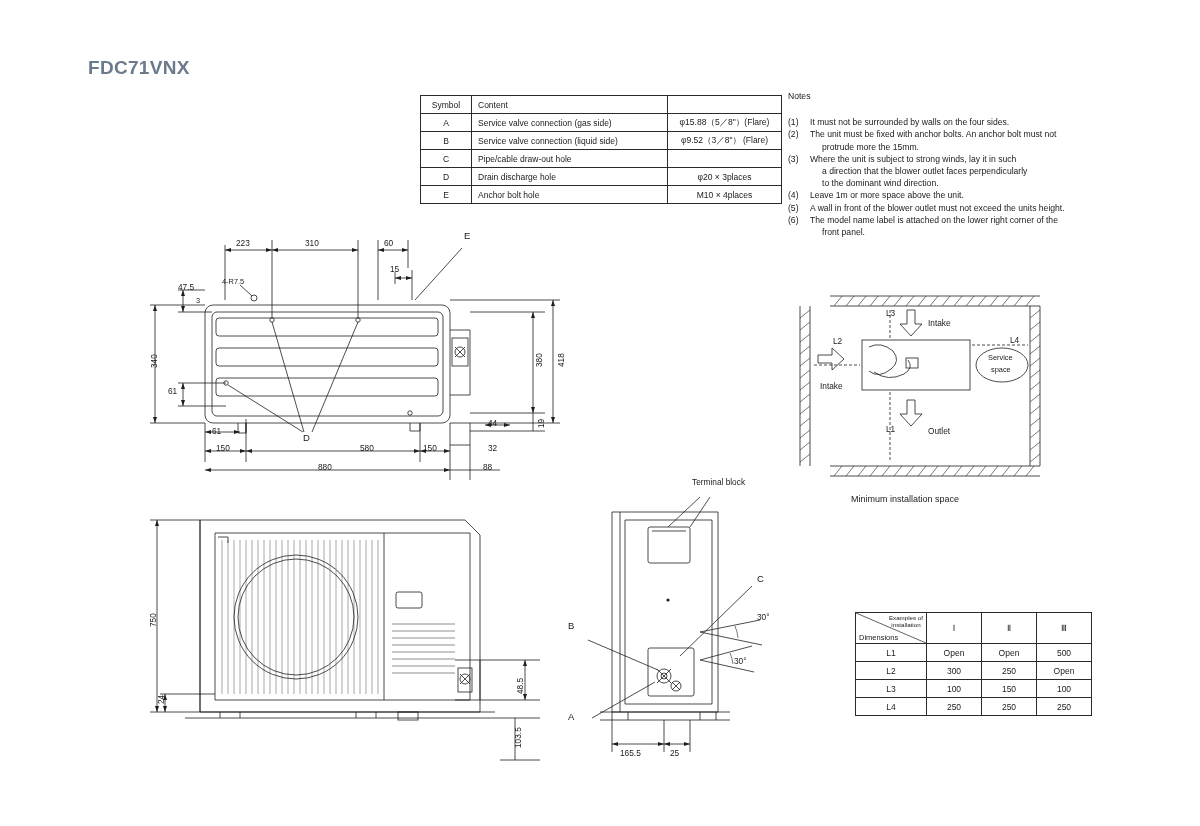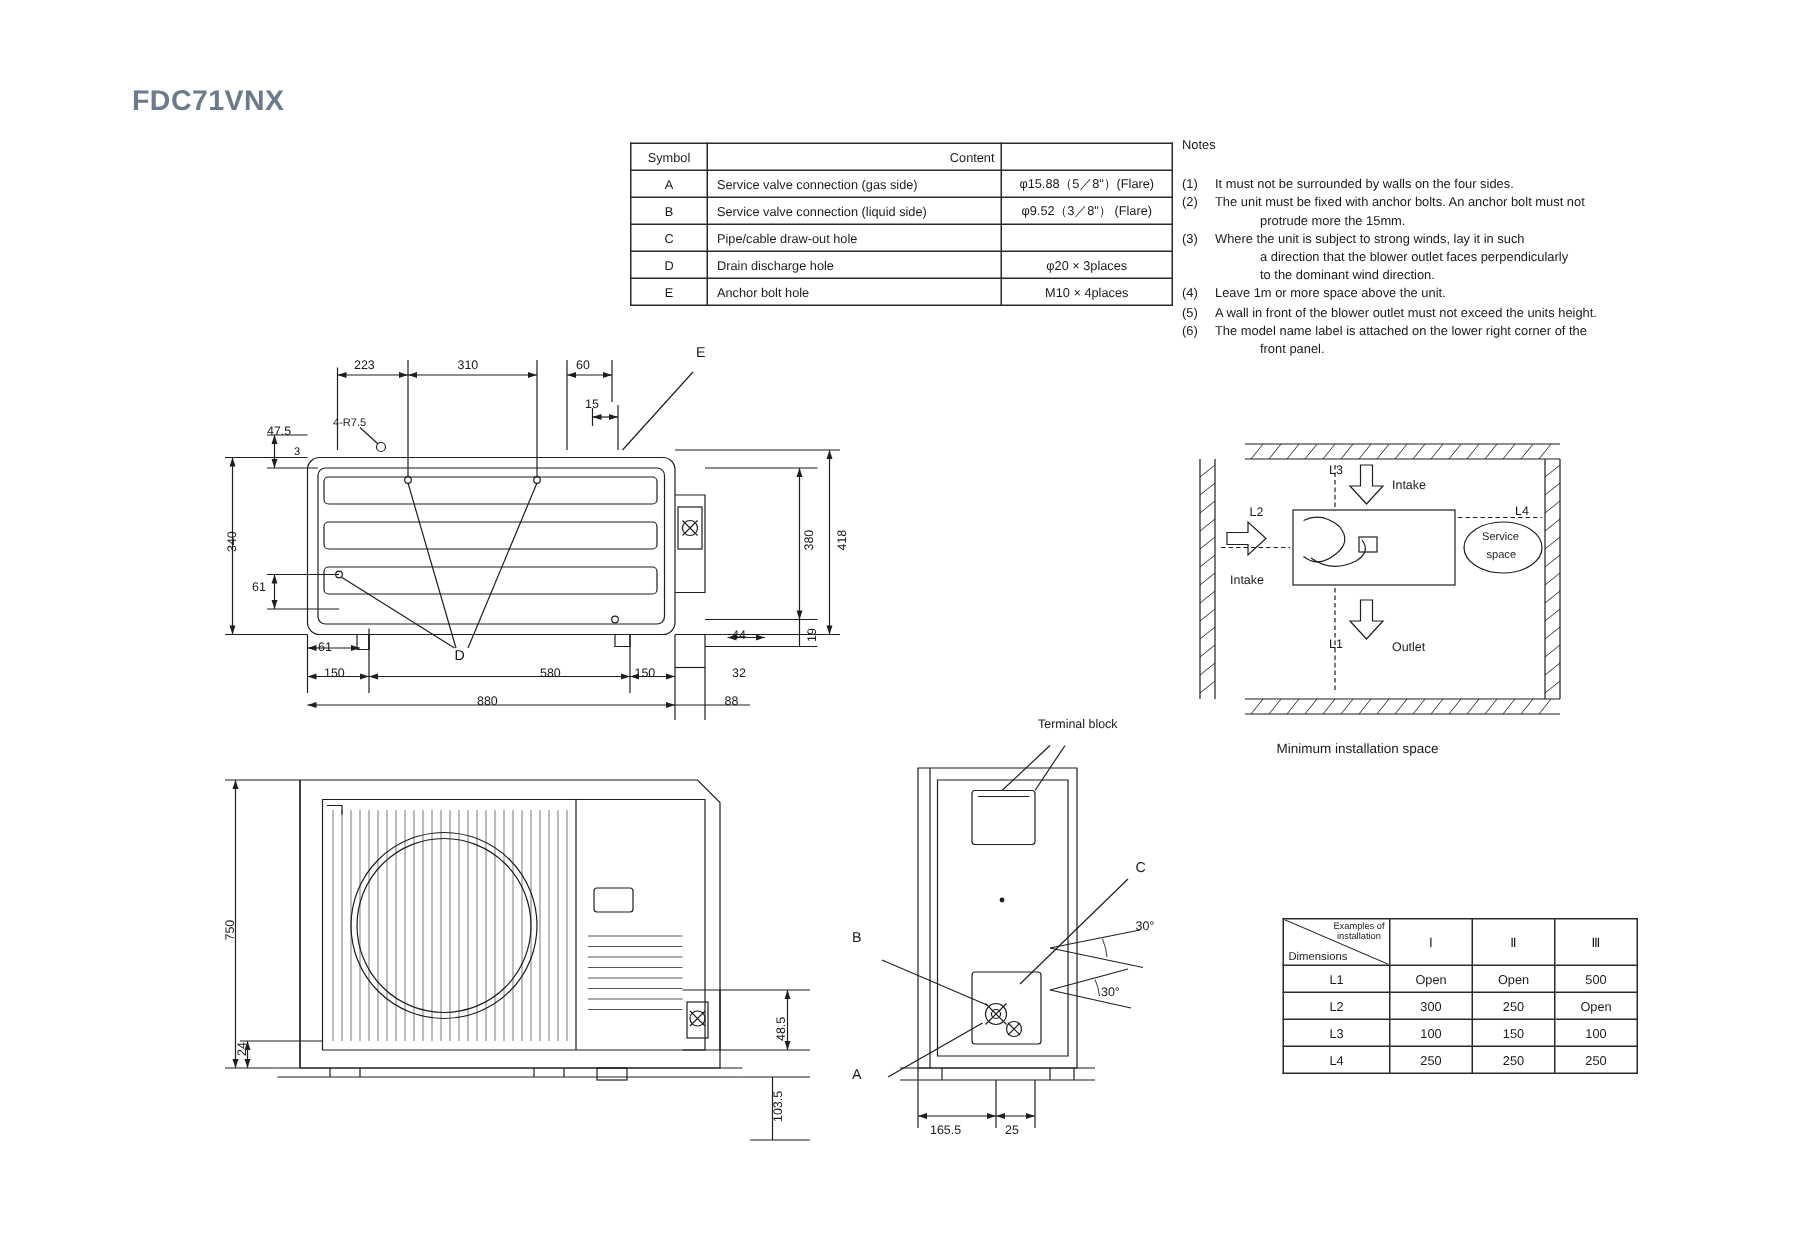--- a/index.html
+++ b/index.html
@@ -26,21 +26,21 @@
   .sym-col{width:42px;text-align:center;}
   .content-col{width:185px;padding-left:6px!important;}
   .spec-col{width:105px;text-align:center;}
   .spec-col .sp1{display:inline-block;min-width:62px;text-align:left;}
   
   #notes{left:788px;top:90px;width:350px;font-size:8.6px;line-height:12.2px;}
   #notes .nt-title{margin-bottom:14px;}
   #notes .nt-row{display:flex;}
   #notes .nt-num{width:22px;flex:none;}
   #notes .nt-txt{flex:1;}
-  #notes .nt-cont{margin-left:52px;}
+  #notes .nt-cont{margin-left:34px;}
   
   #l-table{left:855px;top:612px;border-collapse:collapse;font-size:8.5px;}
   #l-table td{border:1px solid #2a2a2a;text-align:center;height:15px;width:52px;}
   #l-table td.first{width:68px;}
   #l-table .hdr-cell{position:relative;height:28px;}
   #l-table .hdr-cell .ex{position:absolute;right:3px;top:1px;font-size:6.2px;text-align:center;line-height:7px;}
   #l-table .hdr-cell .dim{position:absolute;left:3px;bottom:1px;font-size:7.5px;}
   #l-table .hdr-cell .diag{position:absolute;left:0;top:0;width:100%;height:100%;}
   
   .lbl{font-size:8.3px;white-space:nowrap;}
@@ -53,21 +53,21 @@
 </style>
 </head>
 <body>
 
 <div class="abs" id="model-title">FDC71VNX</div>
 
 <table class="abs" id="symbol-table">
   <tbody>
       <tr>
     <th class="sym-col">Symbol</th>
-    <th class="content-col" style="text-align:right">Content</th>
+    <th class="content-col" style="text-align:left">Content</th>
     <th class="spec-col"></th>
   </tr>
   <tr>
     <td class="sym-col">A</td>
     <td class="content-col">Service valve connection (gas side)</td>
     <td class="spec-col"><span class="sp1">φ15.88（5／8"）</span><span>(Flare)</span></td>
   </tr>
   <tr>
     <td class="sym-col">B</td>
     <td class="content-col">Service valve connection (liquid side)</td>

